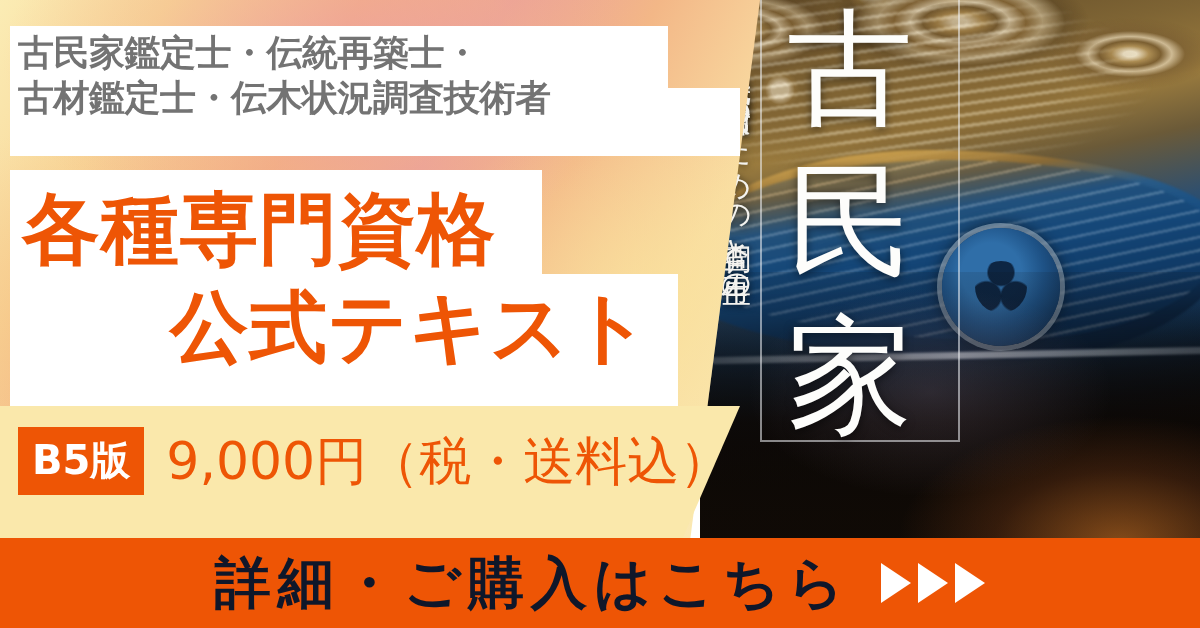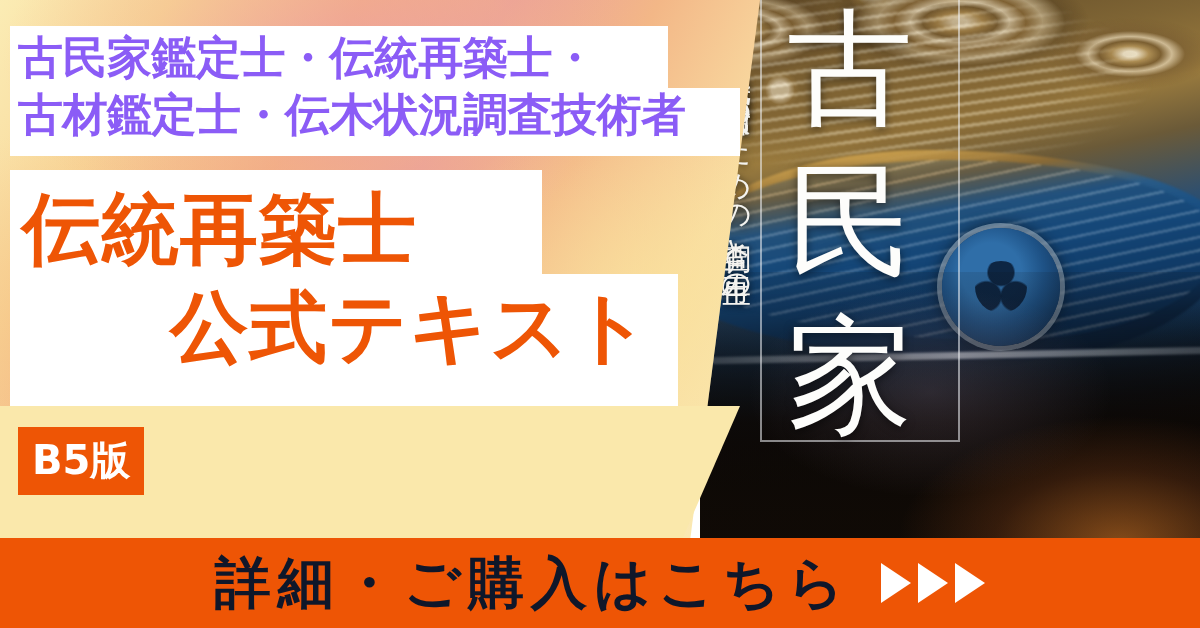--- a/index.html
+++ b/index.html
@@ -161,23 +161,23 @@
   }
 
   
   .panel-certs{
     position:absolute;left:10px;top:26px;width:730px;height:130px;
     background:#ffffff;
     clip-path:polygon(0 0, 658px 0, 658px 62px, 730px 62px, 730px 130px, 0 130px);
   }
   .certs-text{
     position:absolute;left:18px;top:30px;width:712px;
-    color:#8b5cf6;
-    font-family:"DejaVu Sans","Liberation Sans",sans-serif;
-    font-weight:700;font-size:45px;line-height:1.26;
+    color:#737373;
+    font-family:"DejaVu Sans","Liberation Sans",sans-serif;
+    font-weight:700;font-size:36px;line-height:1.26;
     letter-spacing:-.5px;white-space:nowrap;
   }
   .certs-text div{display:block;}
 
   
   .panel-head{
     position:absolute;left:10px;top:170px;width:668px;height:236px;
     background:#ffffff;
     clip-path:polygon(0 0, 532px 0, 532px 104px, 668px 104px, 668px 236px, 0 236px);
   }
@@ -259,25 +259,26 @@
   <div class="warm-bg"></div>
   <div class="cream-plate"></div>
 
   <div class="panel-certs"></div>
   <div class="certs-text">
     <div>古民家鑑定士・伝統再築士・</div>
     <div>古材鑑定士・伝木状況調査技術者</div>
   </div>
 
   <div class="panel-head"></div>
-  <div class="head-l1">伝統再築士</div>
+  <div class="head-l1">各種専門資格</div>
   <div class="head-l2">公式テキスト</div>
 
   <div class="price-row">
     <div class="size-badge">B5版</div>
+    <div class="price-text">9,000円（税・送料込）</div>
   </div>
 
   <div class="cta-bar">
     <div class="cta-text">詳細・ご購入はこちら</div>
     <div class="cta-arrows">
       <i></i>
       <i></i>
       <i></i>
     </div>
   </div>

